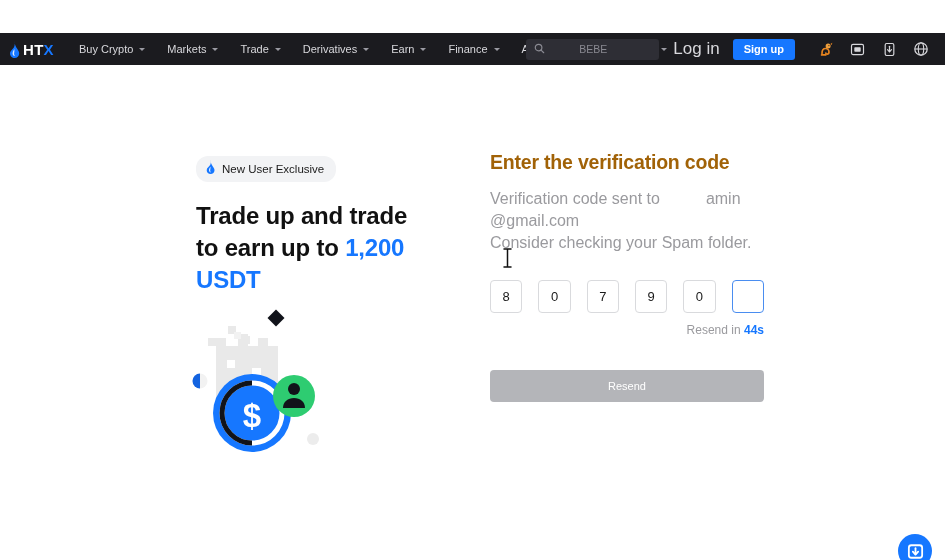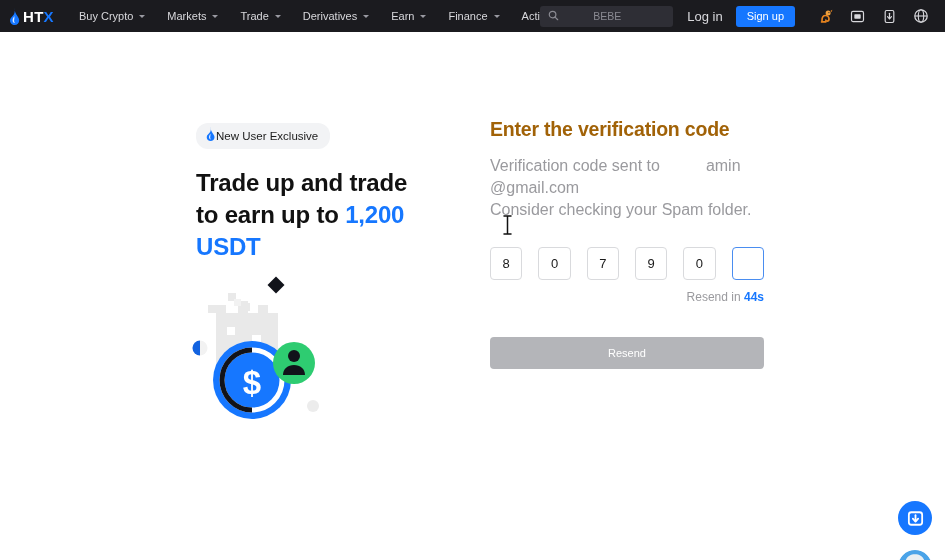--- a/index.html
+++ b/index.html
@@ -12,20 +12,21 @@
   }
   body { position: relative; }
 
   
   .header {
     height: 32px; width: 945px;
     background: #1b1b1f;
     display: flex; align-items: center;
     padding: 0 10px 0 8px;
     position: relative;
+    margin-top: 33px;
   }
   .logo { display: flex; align-items: center; gap: 2px; margin-right: 14px; cursor: pointer; }
   .logo-flame { width: 13px; height: 17px; display: block; }
   .logo-text {
     color: #ffffff; font-size: 15px; font-weight: bold;
     letter-spacing: .3px; line-height: 1;
   }
   .logo-text .x-accent { color: #1677ff; }
 
   .nav { display: flex; align-items: center; gap: 0px; }
@@ -49,45 +50,45 @@
   }
   .search-box {
     width: 133px; height: 21px;
     background: #2e2e35; border-radius: 3px;
     display: flex; align-items: center; gap: 6px;
     padding: 0 8px; margin-right: 14px;
     cursor: text;
   }
   .search-ph { color: #8a8a92; font-size: 10.5px; padding-left: 28px; }
   .login-link {
-    color: #d8d8dc; font-size: 13px; cursor: pointer;
+    color: #d8d8dc; font-size: 17px; cursor: pointer;
     margin-right: 13px; white-space: nowrap;
   }
   .signup-btn {
     background: #1677ff; color: #fff;
-    font-size: 11px; font-weight: normal;
+    font-size: 11px; font-weight: bold;
     border: none; border-radius: 3px;
     height: 21px; padding: 0 11px;
     cursor: pointer; white-space: nowrap;
     margin-right: 14px;
     font-family: "Liberation Sans", sans-serif;
   }
   .hicon {
     width: 18px; height: 18px; margin: 0 7px;
     cursor: pointer; display: flex;
     align-items: center; justify-content: center;
   }
 
   
   .main { position: relative; width: 945px; height: 528px; background:#fff; }
 
   
   .promo { position: absolute; left: 196px; top: 91px; width: 260px; }
   .badge {
-    display: inline-flex; align-items: center; 
+    display: inline-flex; align-items: center; gap: 6px;
     background: #f2f3f5; border-radius: 12px;
     padding: 4px 12px 4px 9px;
   }
   .badge-text { font-size: 11.5px; color: #1a1a1a; font-weight: 500; }
   .headline {
     margin-top: 18px;
     font-size: 24px; font-weight: bold;
     line-height: 1.34; color: #111111;
     letter-spacing: -.2px;
   }

